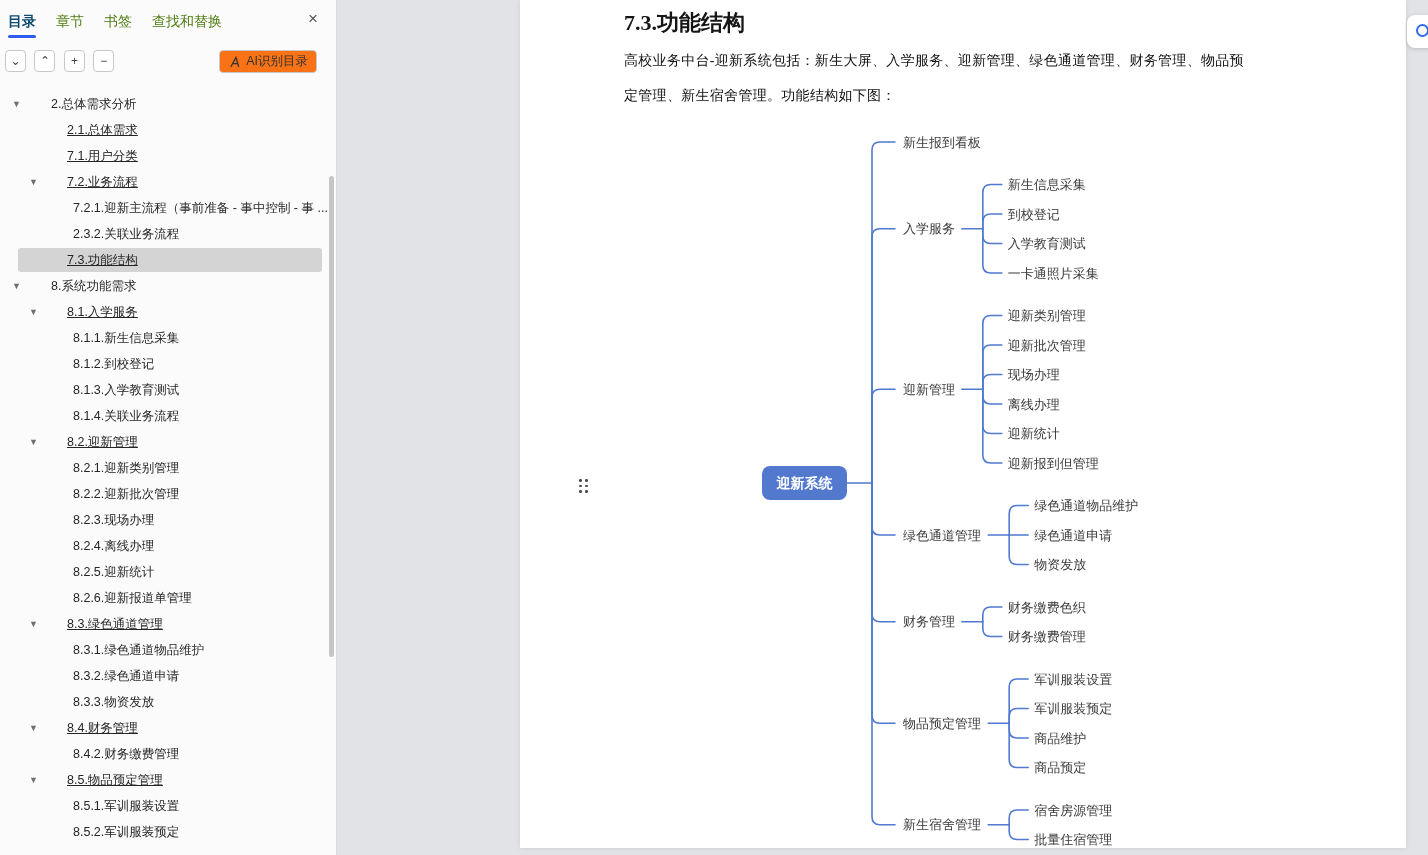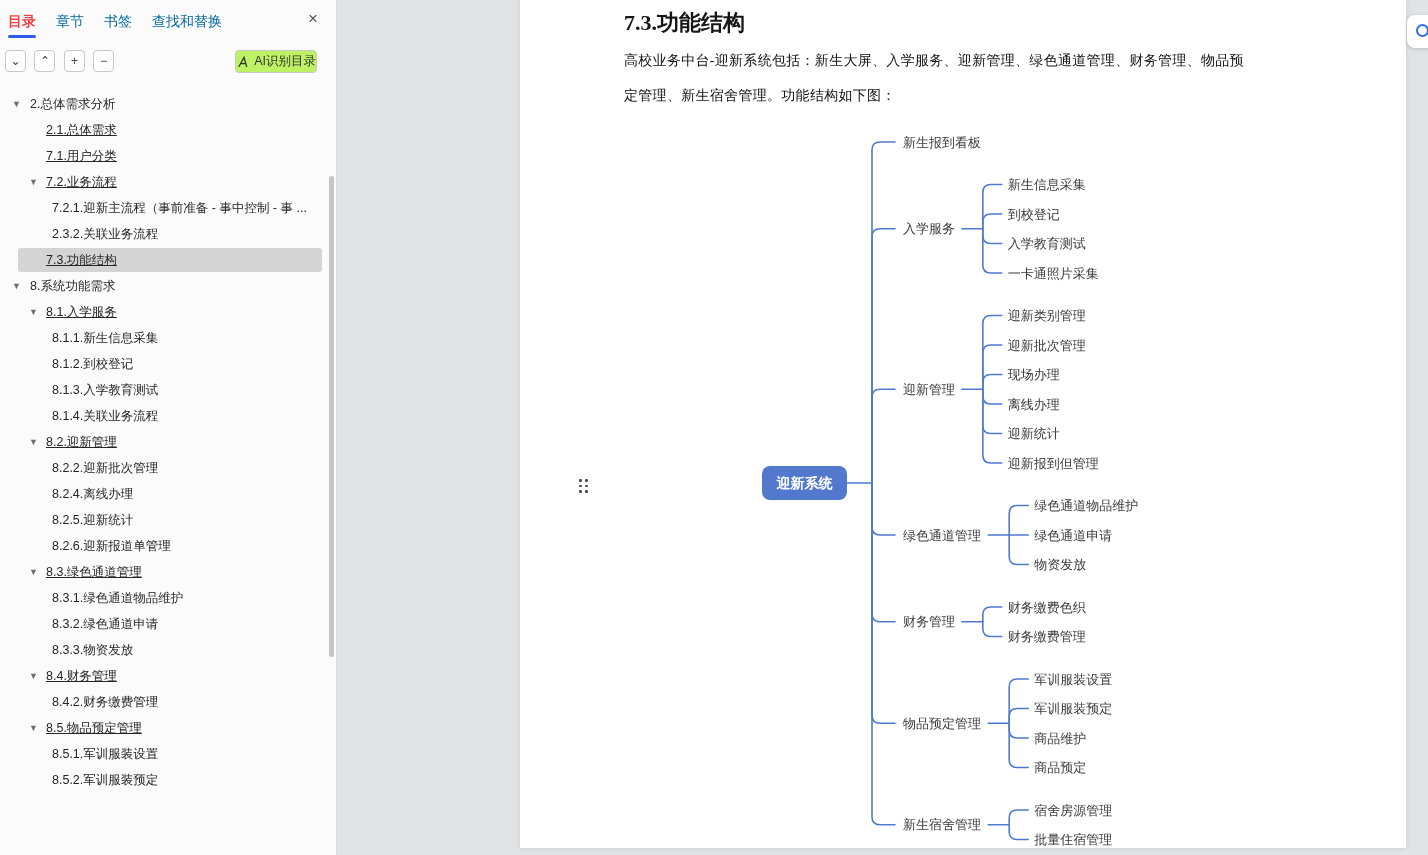--- a/index.html
+++ b/index.html
@@ -11,58 +11,58 @@
     color:#333;
   }
 
   
   .sidebar {
     position:absolute; left:0; top:0; width:337px; height:855px;
     background:#fbfbfb; border-right:1px solid #dcdcdc; z-index:3;
   }
   .tabbar { position:absolute; left:8px; top:10px; right:30px; height:24px; display:flex; }
   .tab {
-    position:relative; font-size:14px; color:#0369a1; margin-right:20px;
+    position:relative; font-size:14px; color:#4d7c0f; margin-right:20px;
     line-height:22px; white-space:nowrap; cursor:default;
   }
-  .tab.active { color:#ef4444; font-weight:bold; }
+  .tab.active { color:#0c4a6e; font-weight:bold; }
   .tab.active::after {
     content:""; position:absolute; left:0; right:0; bottom:-4px; height:3px;
     background:#2f5bf0; border-radius:2px;
   }
   .panel-close {
     position:absolute; right:12px; top:8px; width:22px; height:22px;
     font-size:17px; color:#555; text-align:center; line-height:22px; cursor:default;
   }
   .toolrow { position:absolute; left:5px; top:50px; right:10px; height:24px; }
   .sq-btn {
     display:inline-block; width:21px; height:22px; margin-right:4px;
     border:1px solid #c8c8c8; border-radius:4px; background:#fff;
     font-size:12px; color:#444; text-align:center; line-height:20px; vertical-align:top;
   }
   .ai-btn {
     position:absolute; right:9px; top:0; height:23px;
-    border:1px solid #c8c8c8; border-radius:4px; background:#bef264;
-    display:flex; align-items:center; gap:4px; padding:0 0;
+    border:1px solid #c8c8c8; border-radius:4px; background:#f97316;
+    display:flex; align-items:center; gap:4px; padding:0 8px;
     font-size:12.5px; color:#333;
   }
   .toc { position:absolute; left:0; right:6px; top:91px; bottom:0; overflow:hidden; }
   .toc-row {
     position:relative; height:26px; line-height:26px; z-index:0;
     font-size:12.5px; color:#262626; white-space:nowrap; overflow:hidden;
   }
   .toc-row .caret {
     position:absolute; top:0; font-size:9px; color:#6f6f6f; line-height:26px;
   }
   .toc-row.lvl1 .caret { left:12px; }
   .toc-row.lvl2 .caret { left:29px; }
   .toc-row.lvl1 .toc-label { padding-left:30px; }
   .toc-row.lvl2 .toc-label { padding-left:46px;text-decoration:underline; }
   .toc-row.lvl3 .toc-label { padding-left:52px; }
-  .toc-row .toc-label { display:block; }
+  .toc-row .toc-label { display:block;margin-left:21px; }
   .toc-row.selected::before {
     content:""; position:absolute; left:18px; right:8px; top:1px; bottom:1px;
     background:#d4d4d4; border-radius:3px; z-index:-1;
   }
   .side-scroll {
     position:absolute; left:329px; top:176px; width:5px; height:481px;
     background:#c6c6c6; border-radius:3px; z-index:4;
   }
 
   
@@ -166,21 +166,27 @@
         <span class="toc-label">8.1.3.入学教育测试</span>
       </div>
       <div class="toc-row lvl3">
         <span class="toc-label">8.1.4.关联业务流程</span>
       </div>
       <div class="toc-row lvl2">
         <span class="caret">▼</span>
         <span class="toc-label">8.2.迎新管理</span>
       </div>
       <div class="toc-row lvl3">
+        <span class="toc-label">8.2.1.迎新类别管理</span>
+      </div>
+      <div class="toc-row lvl3">
         <span class="toc-label">8.2.2.迎新批次管理</span>
+      </div>
+      <div class="toc-row lvl3">
+        <span class="toc-label">8.2.3.现场办理</span>
       </div>
       <div class="toc-row lvl3">
         <span class="toc-label">8.2.4.离线办理</span>
       </div>
       <div class="toc-row lvl3">
         <span class="toc-label">8.2.5.迎新统计</span>
       </div>
       <div class="toc-row lvl3">
         <span class="toc-label">8.2.6.迎新报道单管理</span>
       </div>

